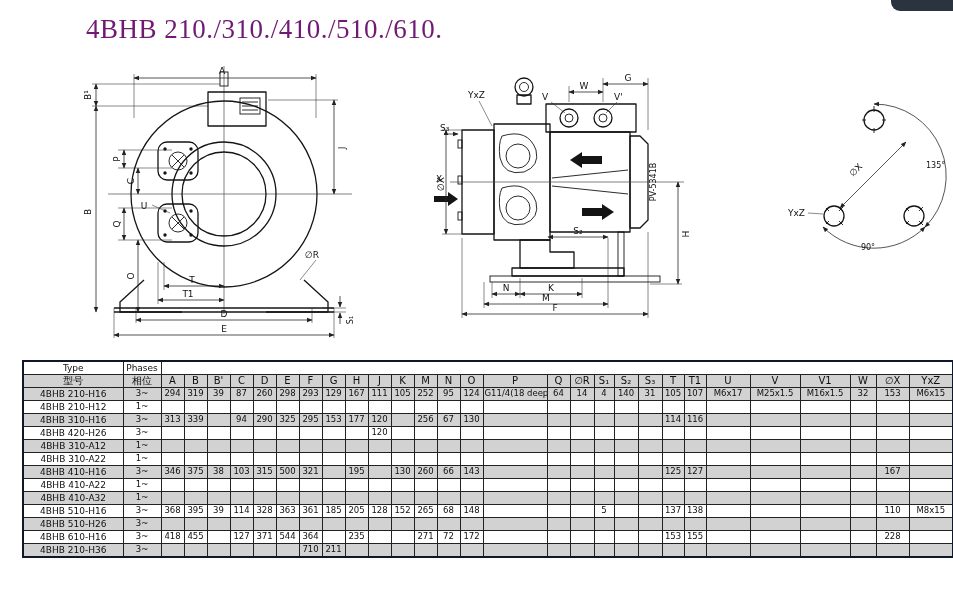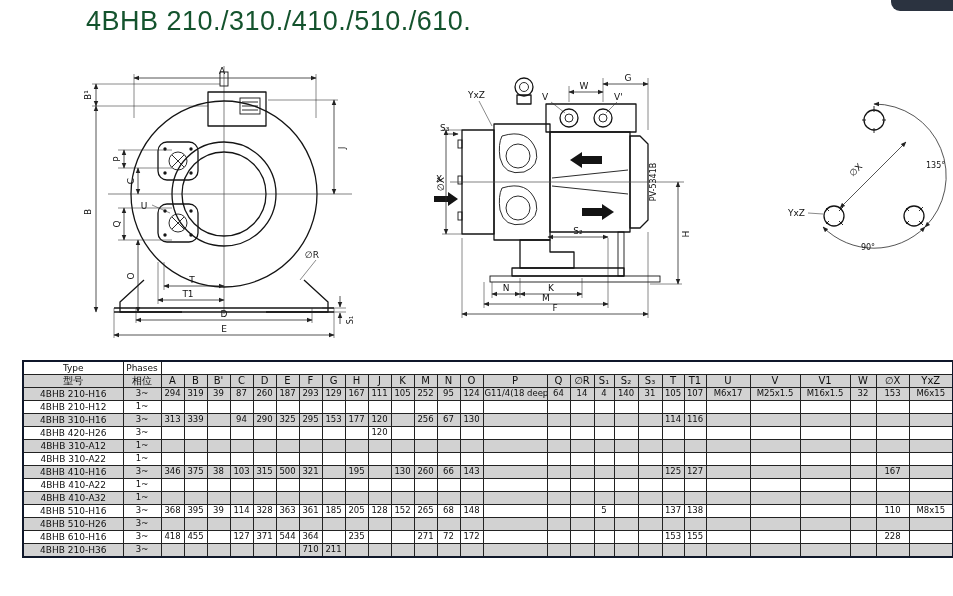--- a/index.html
+++ b/index.html
@@ -5,23 +5,23 @@
   html,body{margin:0;padding:0;}
   body{
     width:953px;height:596px;position:relative;overflow:hidden;
     background:#ffffff;font-family:"Liberation Sans",sans-serif;
   }
   .corner{
     position:absolute;top:0;right:0;width:62px;height:11px;
     background:#2b3340;border-bottom-left-radius:9px;
   }
   h1.title{
-    position:absolute;left:86px;top:6px;margin:0;
-    font-size:27px;font-weight:400;color:#14532d;letter-spacing:.5px;
-    font-family:Liberation Sans, sans-serif;
+    position:absolute;left:86px;top:14px;margin:0;
+    font-size:27px;font-weight:400;color:#701a75;letter-spacing:.5px;
+    font-family:Liberation Serif, serif;
   }
   svg{position:absolute;overflow:visible;}
   #front{left:72px;top:62px;}
   #side{left:432px;top:72px;}
   #flange{left:788px;top:92px;}
   .body{stroke:#141414;stroke-width:1.3;fill:none;stroke-linejoin:round;}
   .thin{stroke:#141414;stroke-width:.9;fill:none;}
   .dim{stroke:#2a2a2a;stroke-width:.8;fill:none;}
   .ext{stroke:#2a2a2a;stroke-width:.55;fill:none;}
   .axis{stroke:#4a4a4a;stroke-width:.7;fill:none;}
@@ -348,21 +348,21 @@
   </thead>
   <tbody>
       <tr>
         <td>4BHB 210-H16</td>
         <td>3~</td>
         <td>294</td>
         <td>319</td>
         <td>39</td>
         <td>87</td>
         <td>260</td>
-        <td>187</td>
+        <td>298</td>
         <td>293</td>
         <td>129</td>
         <td>167</td>
         <td>111</td>
         <td>105</td>
         <td>252</td>
         <td>95</td>
         <td>124</td>
         <td>G11/4(18 deep)</td>
         <td>64</td>

